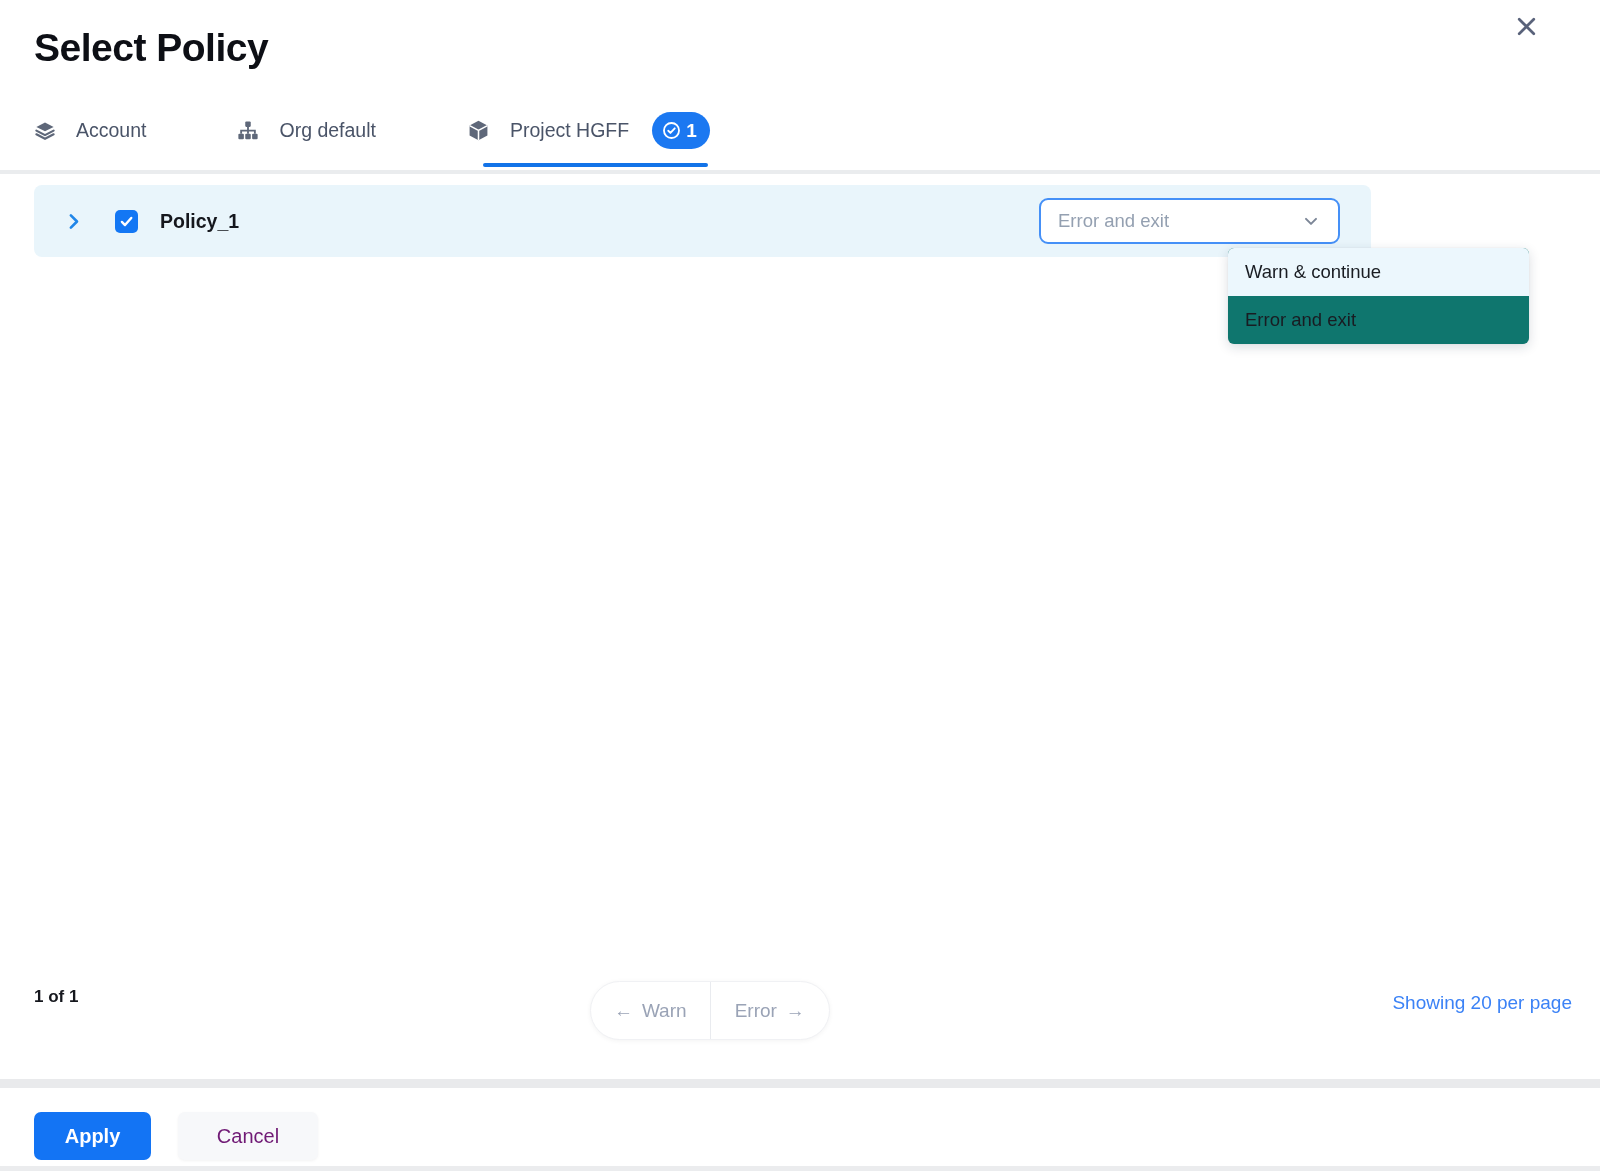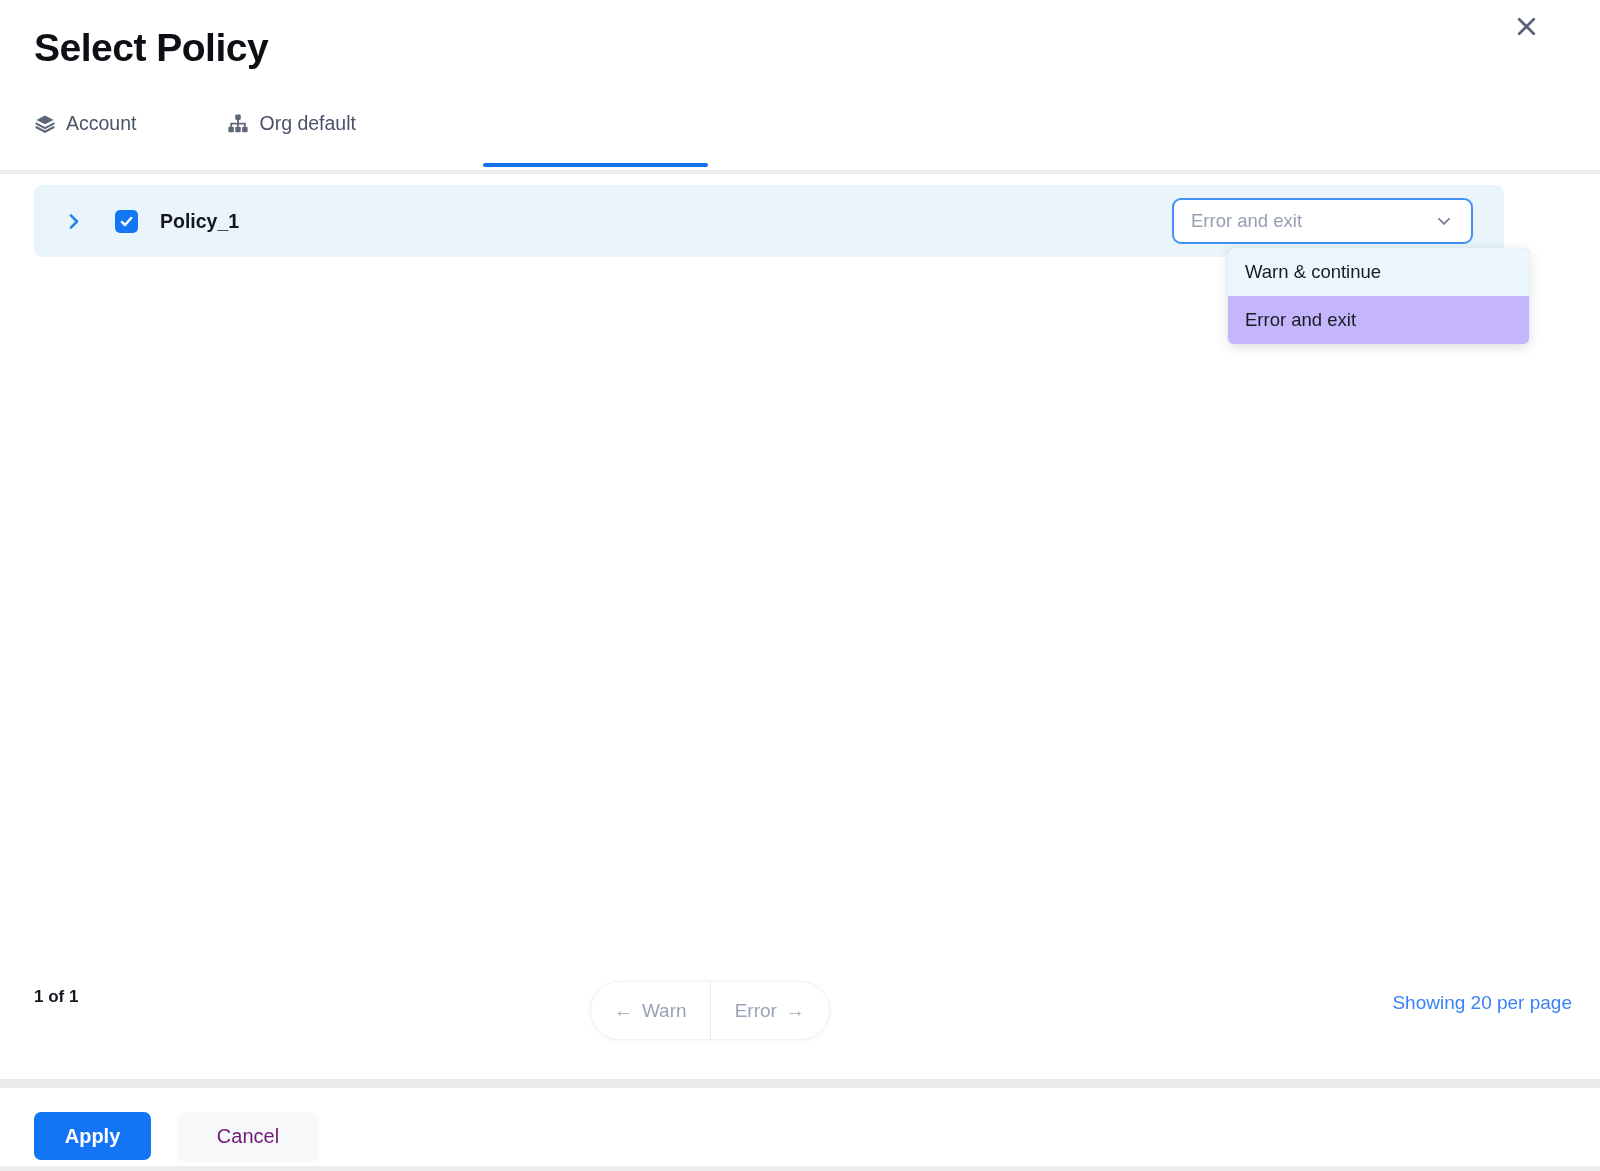--- a/index.html
+++ b/index.html
@@ -43,21 +43,21 @@
     position: absolute;
     left: 34px;
     top: 112px;
     display: flex;
     gap: 91px;
     align-items: center;
   }
   .tab {
     display: flex;
     align-items: center;
-    gap: 10px;
+    gap: 20px;
     font-size: 19.5px;
     font-weight: 500;
     color: #4a5468;
     cursor: pointer;
     white-space: nowrap;
   }
   .badge {
     display: inline-flex;
     align-items: center;
     gap: 4px;
@@ -87,21 +87,21 @@
     width: 1600px;
     height: 4px;
     background: #eaecee;
   }
 
   
   .policy-row {
     position: absolute;
     left: 34px;
     top: 185px;
-    width: 1470px;
+    width: 1337px;
     height: 72px;
     background: #e9f5fb;
     border-radius: 8px;
     display: flex;
     align-items: center;
   }
   .expand-chevron {
     margin-left: 27px;
     width: 24px;
     height: 24px;
@@ -145,21 +145,21 @@
     color: #94a0b1;
   }
   .select-caret { margin-left: auto; display: flex; }
 
   
   .menu {
     position: absolute;
     left: 1228px;
     top: 248px;
     width: 301px;
-    background: #c4b5fd;
+    background: #0f766e;
     border-radius: 6px;
     box-shadow: 0 3px 12px rgba(25, 35, 60, 0.16), 0 0 1px rgba(0,0,0,0.12);
     z-index: 5;
     overflow: hidden;
   }
   .menu-option {
     height: 48px;
     display: flex;
     align-items: center;
     padding: 0 17px;
@@ -289,20 +289,38 @@
         <svg width="22" height="22" viewBox="0 0 24 24">
           <rect x="9" y="1.5" width="6" height="6" rx="1.2" fill="#5e6779"></rect>
           <rect x="1.5" y="15" width="6" height="6" rx="1.2" fill="#5e6779"></rect>
           <rect x="9" y="15" width="6" height="6" rx="1.2" fill="#5e6779"></rect>
           <rect x="16.5" y="15" width="6" height="6" rx="1.2" fill="#5e6779"></rect>
           <path d="M12 7.5v4M12 11.5H4.5v3.5M12 11.5h7.5v3.5M12 11.5v3.5" stroke="#5e6779" stroke-width="2" fill="none"></path>
         </svg>
       </span>
       <span>Org default</span>
     </div>
+    <div class="tab">
+      <span style="display:flex;">
+        <svg width="23" height="23" viewBox="0 0 24 24">
+          <path d="M12 1.8 21.3 6.9v10.2L12 22.2 2.7 17.1V6.9L12 1.8z" fill="#5e6779"></path>
+          <path d="M2.7 6.9 12 12l9.3-5.1M12 12v10" stroke="#ffffff" stroke-width="1.6" fill="none"></path>
+        </svg>
+      </span>
+      <span>Project HGFF</span>
+      <span class="badge">
+        <span style="display:flex;">
+          <svg width="21" height="21" viewBox="0 0 24 24">
+            <circle cx="12" cy="12" r="8.6" fill="none" stroke="#ffffff" stroke-width="2.1"></circle>
+            <path d="m8.3 12.3 2.5 2.5 4.9-5.3" fill="none" stroke="#ffffff" stroke-width="2.1" stroke-linecap="round" stroke-linejoin="round"></path>
+          </svg>
+        </span>
+        <span>1</span>
+      </span>
+    </div>
   </div>
   <div class="active-underline"></div>
   <div class="tabs-divider"></div>
 
   <div class="policy-row">
     <div class="expand-chevron">
       <span style="display:flex;">
         <svg width="21" height="21" viewBox="0 0 24 24">
             <path d="m9 5 7 7-7 7" stroke="#2086e8" stroke-width="3" fill="none" stroke-linecap="round" stroke-linejoin="round"></path>
           </svg>

